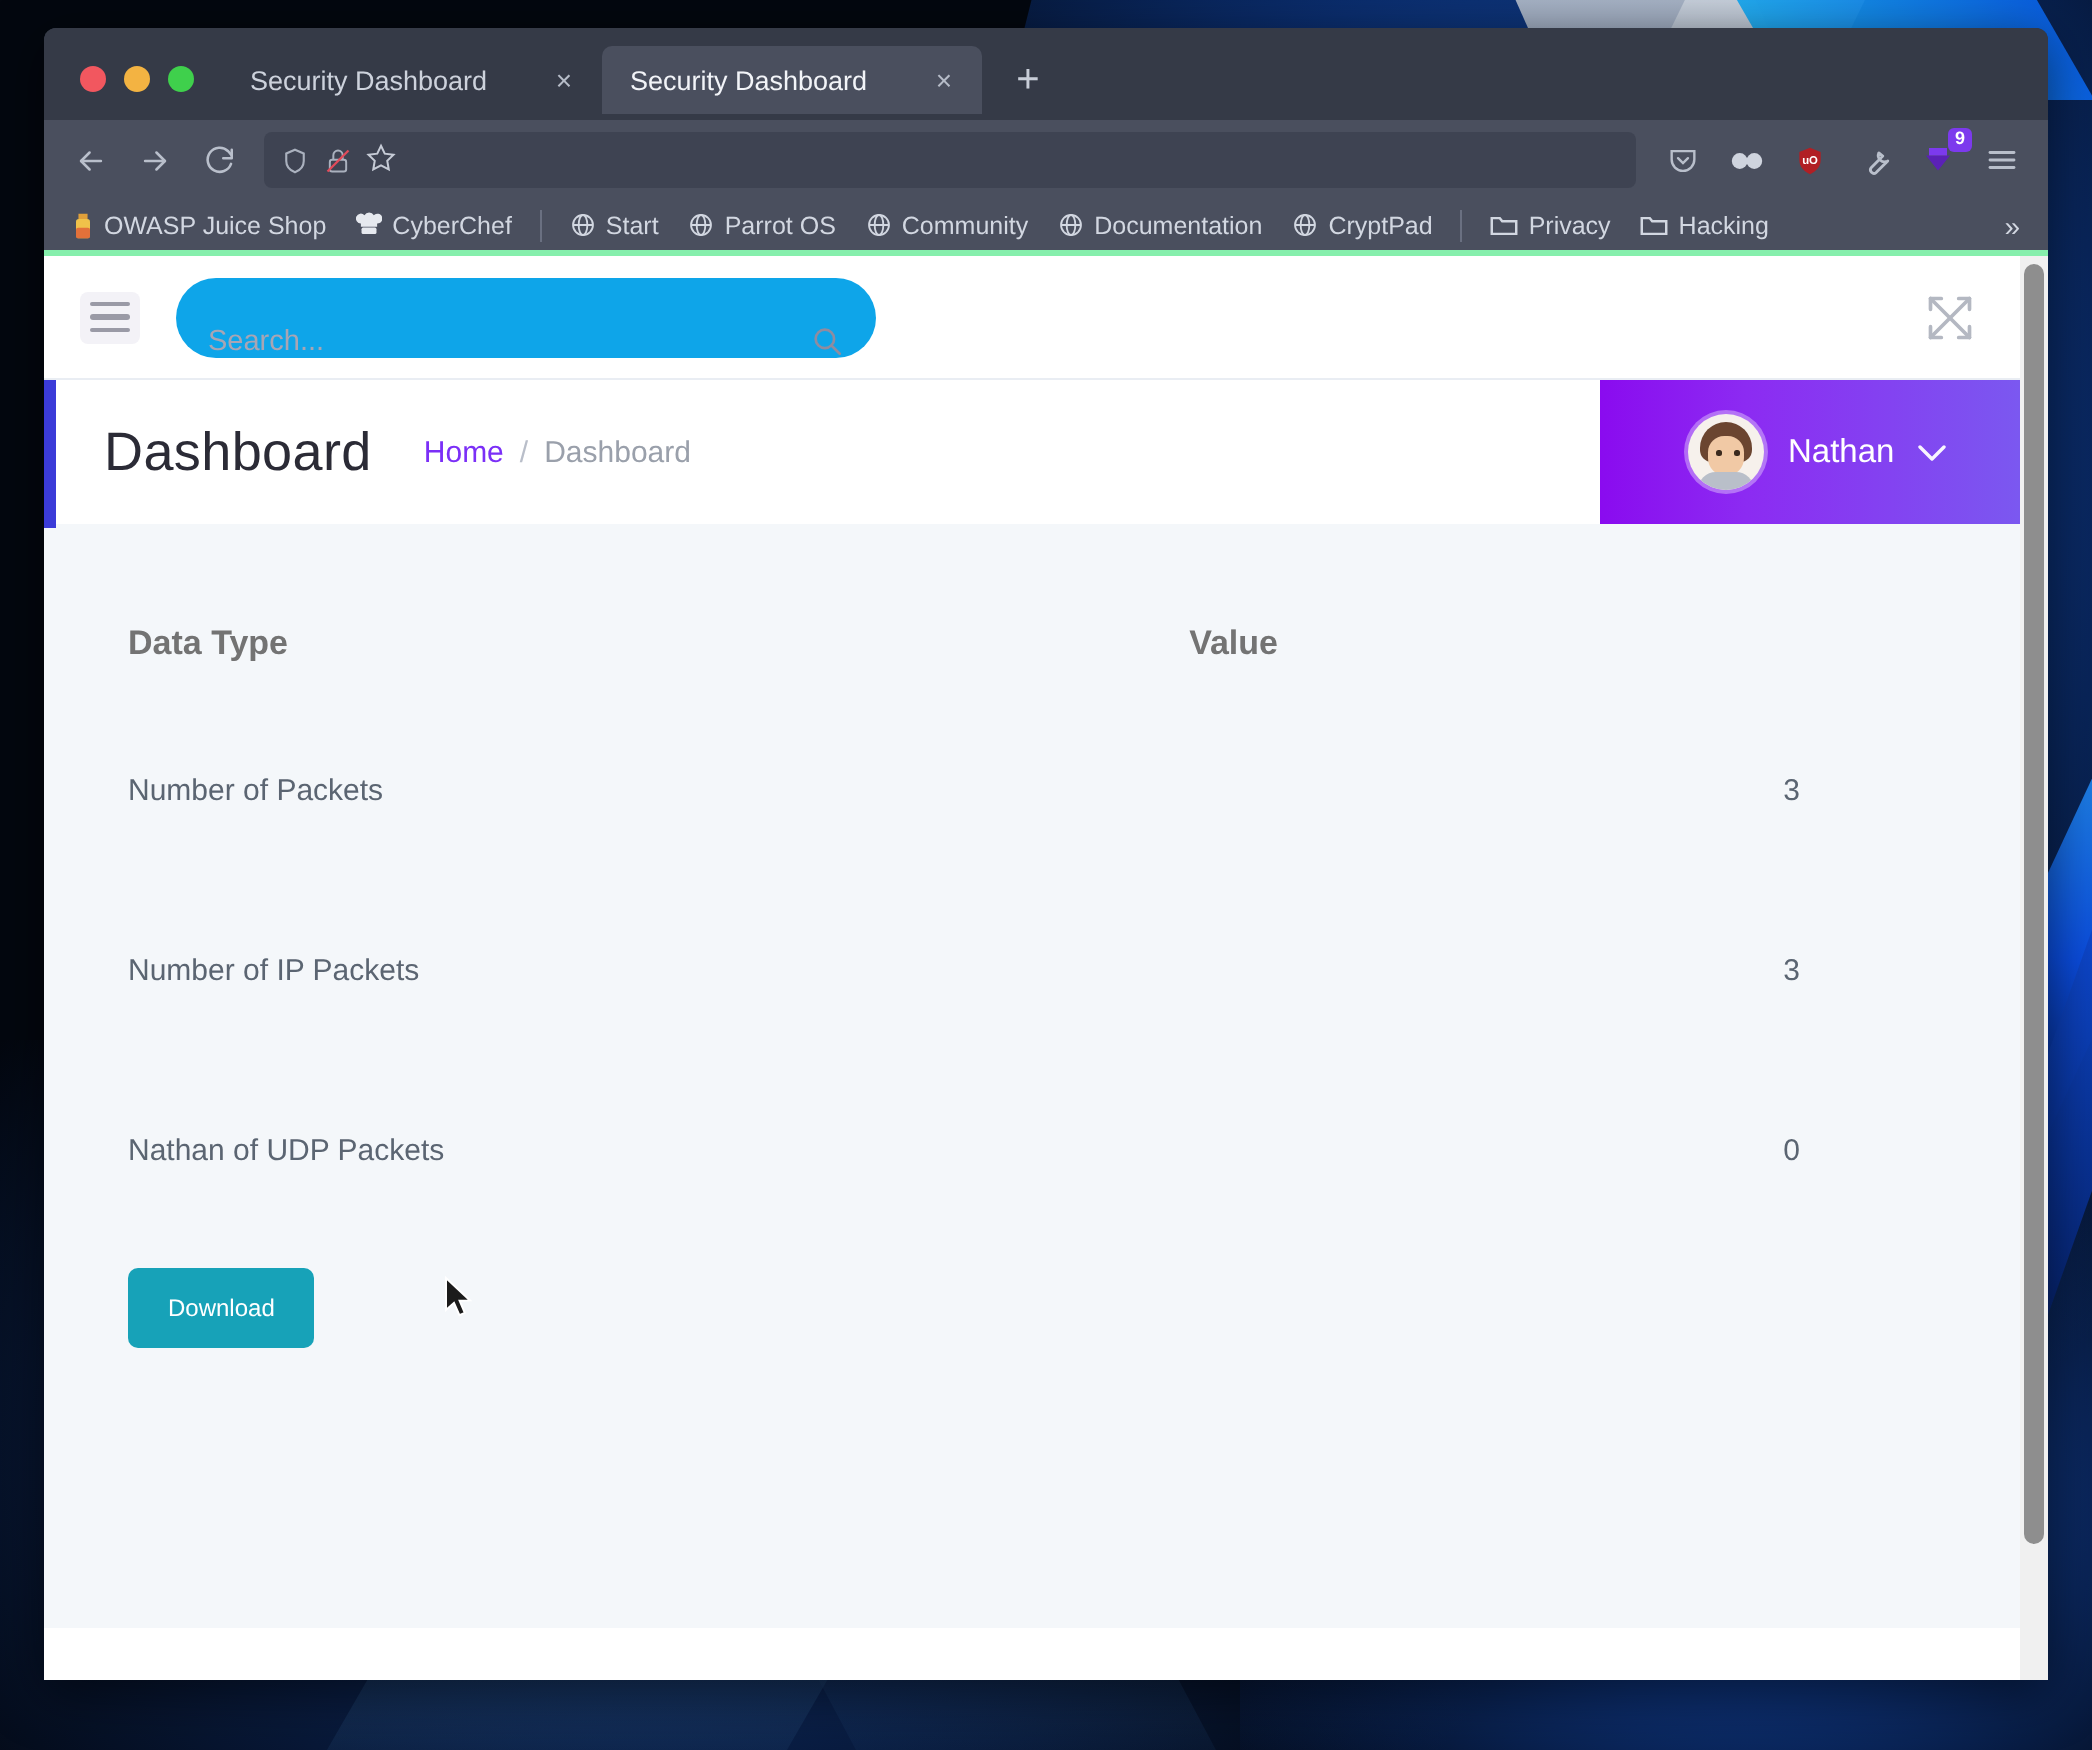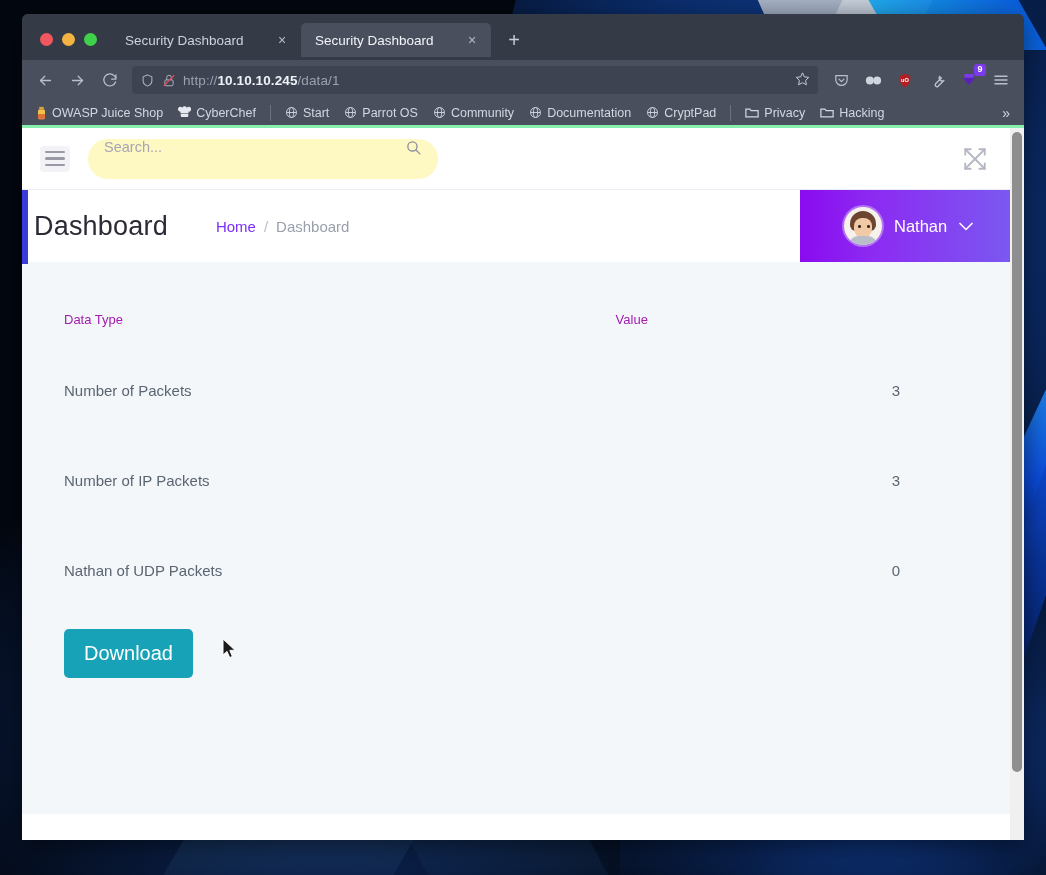--- a/index.html
+++ b/index.html
@@ -159,39 +159,39 @@
     padding: 0 22px 0 18px;
     border-bottom: 1px solid #e9edf3;
     flex: none;
   }
   .burger { width: 30px; height: 26px; border-radius: 4px;
             display: flex; flex-direction: column; justify-content: center;
             gap: 4px; padding: 0 5px; background: #f3f2f7; }
   .burger span { display: block; height: 2.5px; background: #9a9aa6; border-radius: 2px; }
   .searchbox {
     width: 350px; height: 40px; margin-left: 18px;
-    background: #fef9c3; border-radius: 22px;
-    display: flex; align-items: flex-start;
+    background: #0ea5e9; border-radius: 22px;
+    display: flex; align-items: flex-end;
     padding: 0 16px;
   }
   .searchbox input {
     flex: 1; border: none; outline: none; background: transparent;
     font-family: "Liberation Sans", sans-serif; font-size: 14.5px; color: #44434e;
   }
   .searchbox input::placeholder { color: #a8a5b4; }
   .search-ico { color: #8f8ca0; display: flex; }
   .expand-ico { margin-left: auto; color: #b4b8c2; display: flex; }
 
   
   .headerband {
     height: 72px; background: #fff;
     display: flex; align-items: stretch;
     flex: none;
   }
-  .hb-left { flex: 1; display: flex; align-items: center; padding-left: 12px; gap: 36px; }
+  .hb-left { flex: 1; display: flex; align-items: center; padding-left: 30px; gap: 14px; }
   .hb-title { font-size: 27px; color: #2b2b36; font-weight: 400; letter-spacing: .2px; }
   .crumbs { display: flex; align-items: center; gap: 8px; font-size: 15px; }
   .crumb-home { color: #7b2ff7; margin-left: 12px; }
   .crumb-sep { color: #b9bec9; }
   .crumb-cur { color: #9aa0ab; }
   .userpanel {
     width: 210px;
     background: linear-gradient(90deg,#8a0bef 0%,#8c2bf2 35%,#7b58f0 100%);
     display: flex; align-items: center; gap: 12px;
     padding-left: 44px;
@@ -211,34 +211,34 @@
   .av-eye.l { left: 14px; } .av-eye.r { left: 23px; }
   .av-body { position: absolute; left: 5px; bottom: 0; width: 28px; height: 9px;
              background: #b9bfc9; border-radius: 10px 10px 0 0; }
   .uname { font-size: 16.5px; }
   .chev { font-size: 13px; opacity: .95; }
 
   
   .content { flex: 1; overflow: hidden; padding: 0 30px; background: #f4f7fa; }
   table.datatable { width: 100%; border-collapse: collapse; }
   table.datatable th {
-    text-align: left; font-size: 13px; color: #a21caf;
-    font-weight: normal; padding: 50px 12px 18px 12px;
+    text-align: left; font-size: 17px; color: #737373;
+    font-weight: bold; padding: 50px 12px 18px 12px;
   }
   table.datatable th.val { text-align: left; padding-right: 80px; }
   table.datatable td {
     font-size: 15px; color: #5b6572; padding: 36px 12px;
     border-top: 1px solid rgba(0,0,0,0);
   }
   table.datatable td.val { text-align: right; padding-right: 80px; color: #5b6572; }
   .dl-wrap { padding: 14px 12px 0 12px; }
   .btn-download {
     background: #17a2b8; color: #fff; border: none;
     border-radius: 5px; padding: 13px 20px;
-    font-size: 20px; font-family: "Liberation Sans", sans-serif;
+    font-size: 12px; font-family: "Liberation Sans", sans-serif;
     cursor: pointer;
   }
   .footer-strip { height: 26px; background: #fff; flex: none; }
 
   
   .pscroll { width: 14px; background: #f0f0f0; position: relative; flex: none; }
   .pscroll .thumb {
     position: absolute; left: 2px; right: 2px; top: 4px; height: 640px;
     background: #8e8e8e; border-radius: 5px;
   }
@@ -311,21 +311,20 @@
         </span>
         <span style="display:flex;position:relative;color:#aab1be">
           <svg width="14" height="15" viewBox="0 0 24 24" fill="none" stroke="currentColor" stroke-width="1.7">
               <rect x="5" y="11" width="14" height="10" rx="2"></rect>
               <path d="M8 11V7a4 4 0 0 1 8 0v4"></path>
             </svg>
           <svg width="14" height="15" viewBox="0 0 24 24" style="position:absolute;left:0;top:0" stroke="#e14b5a" stroke-width="2">
               <line x1="3" y1="21" x2="21" y2="3"></line>
             </svg>
         </span>
-        <span class="url-text"><span>http://</span><span class="url-host">10.10.10.245</span><span>/data/1</span></span>
         <span class="star">
           <svg width="15" height="15" viewBox="0 0 24 24" fill="none" stroke="currentColor" stroke-width="1.6">
               <polygon points="12 3 15 9.3 22 10.2 17 15 18.2 22 12 18.7 5.8 22 7 15 2 10.2 9 9.3"></polygon>
             </svg>
         </span>
       </div>
 
       <div class="ext-icons">
         <div class="navbtn">
           <svg width="17" height="17" viewBox="0 0 24 24" fill="none" stroke="currentColor" stroke-width="1.7" stroke-linecap="round">

